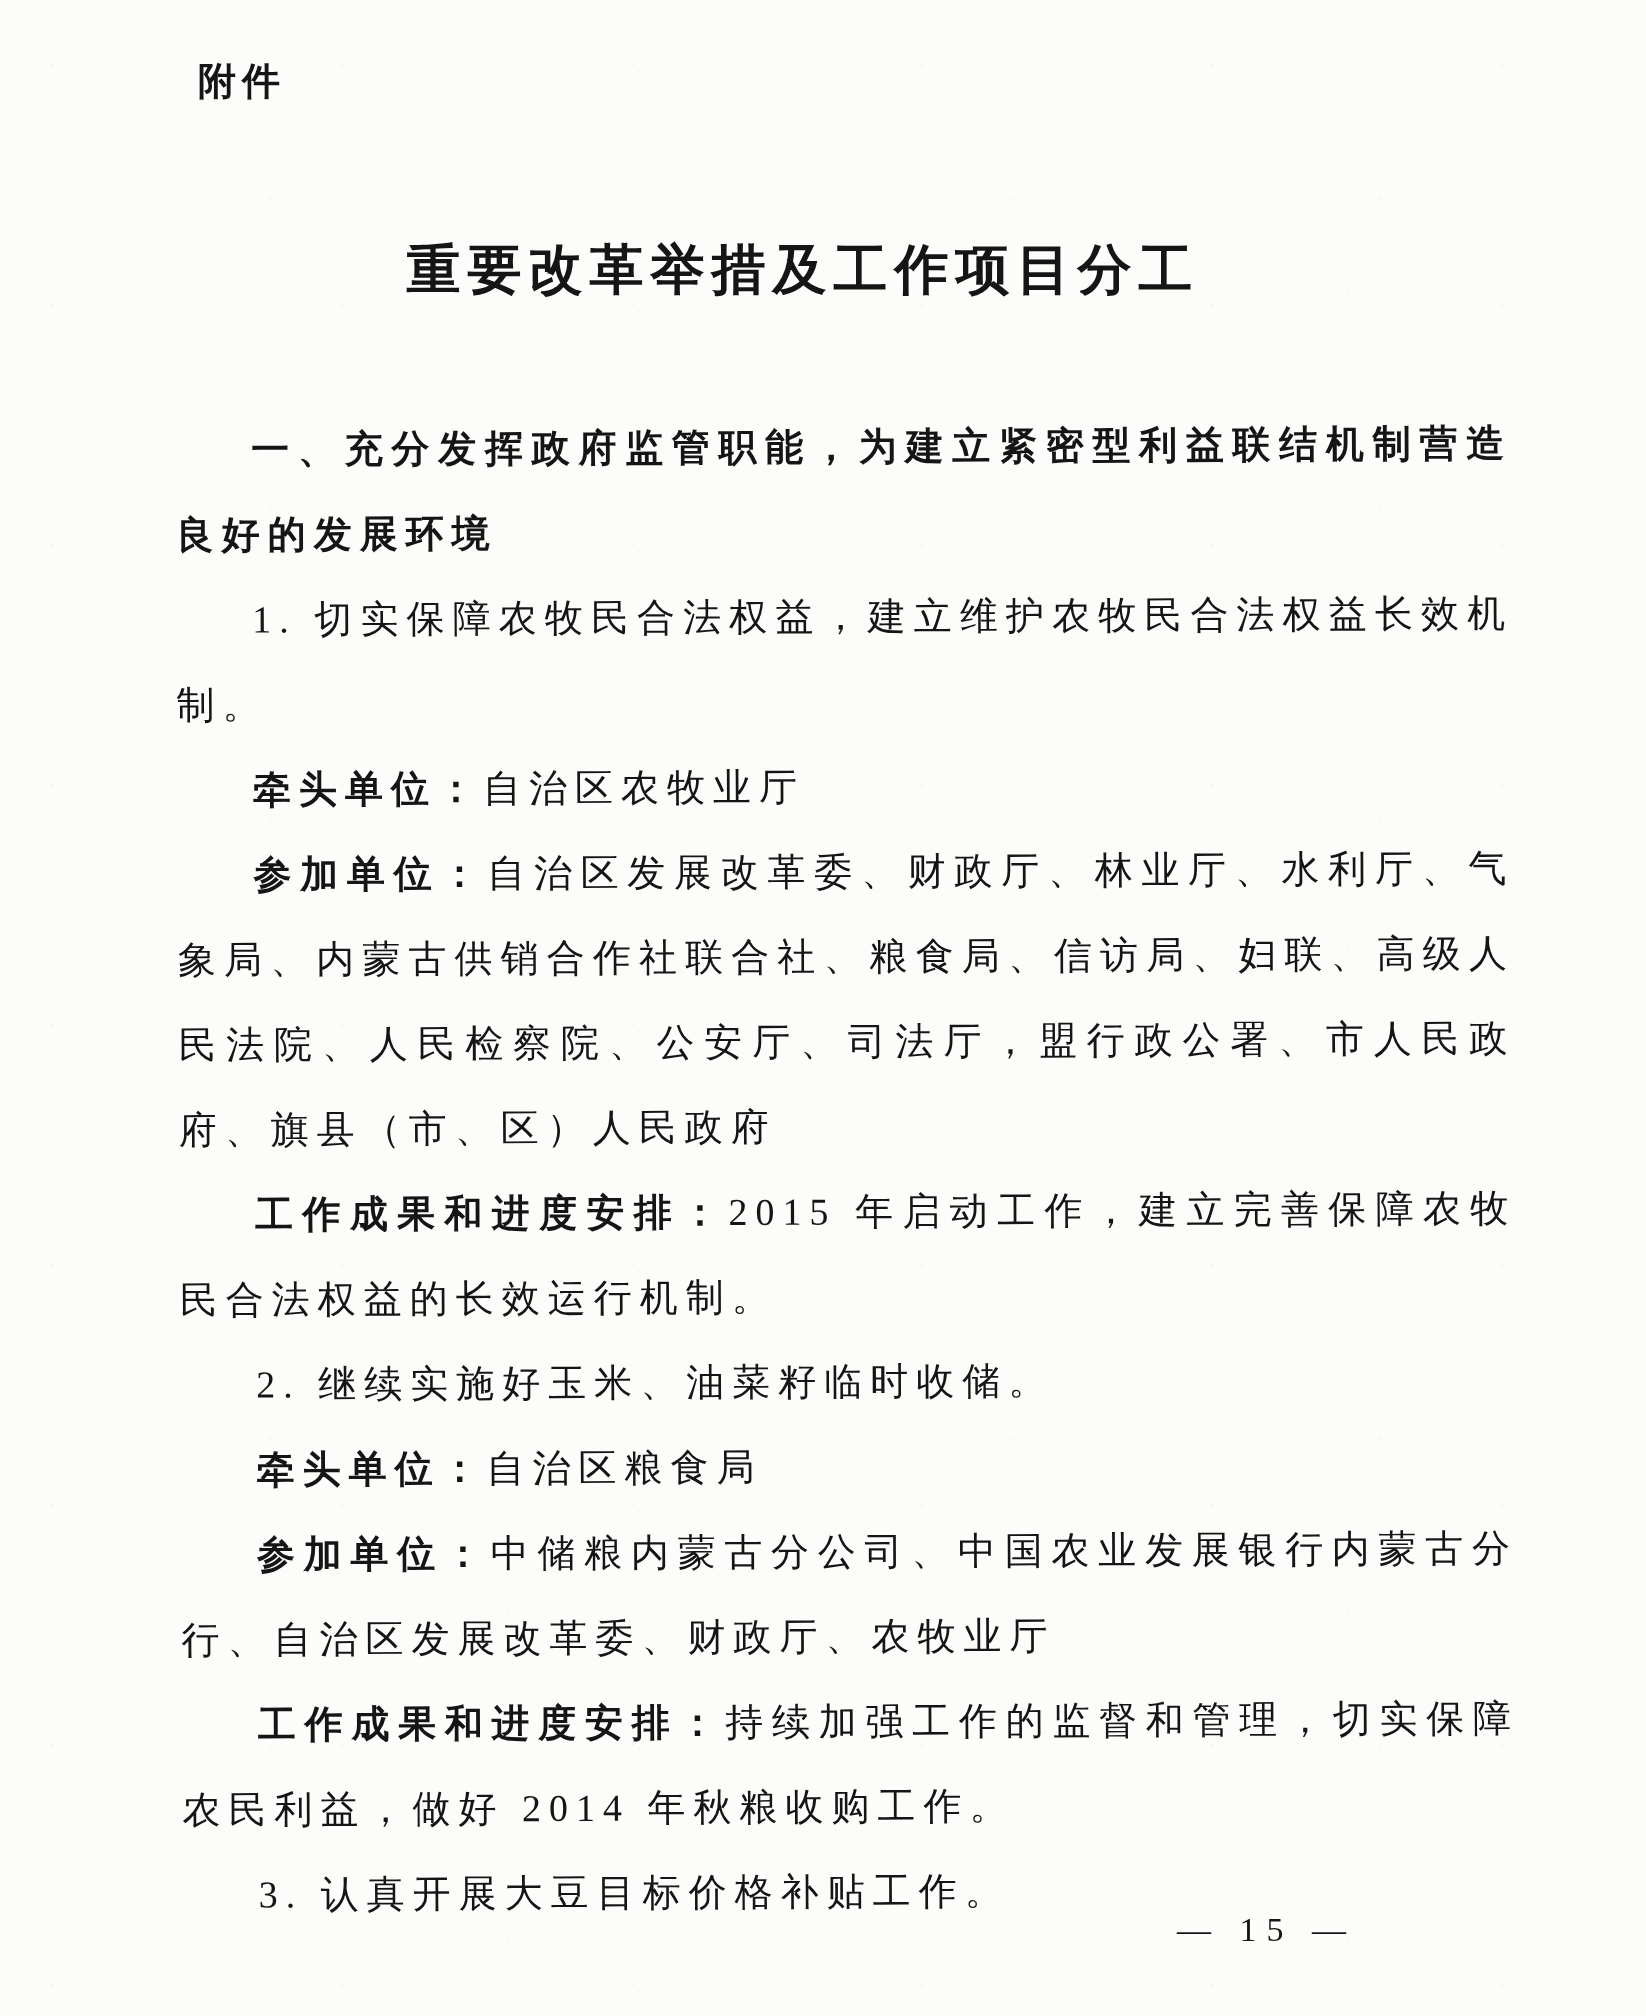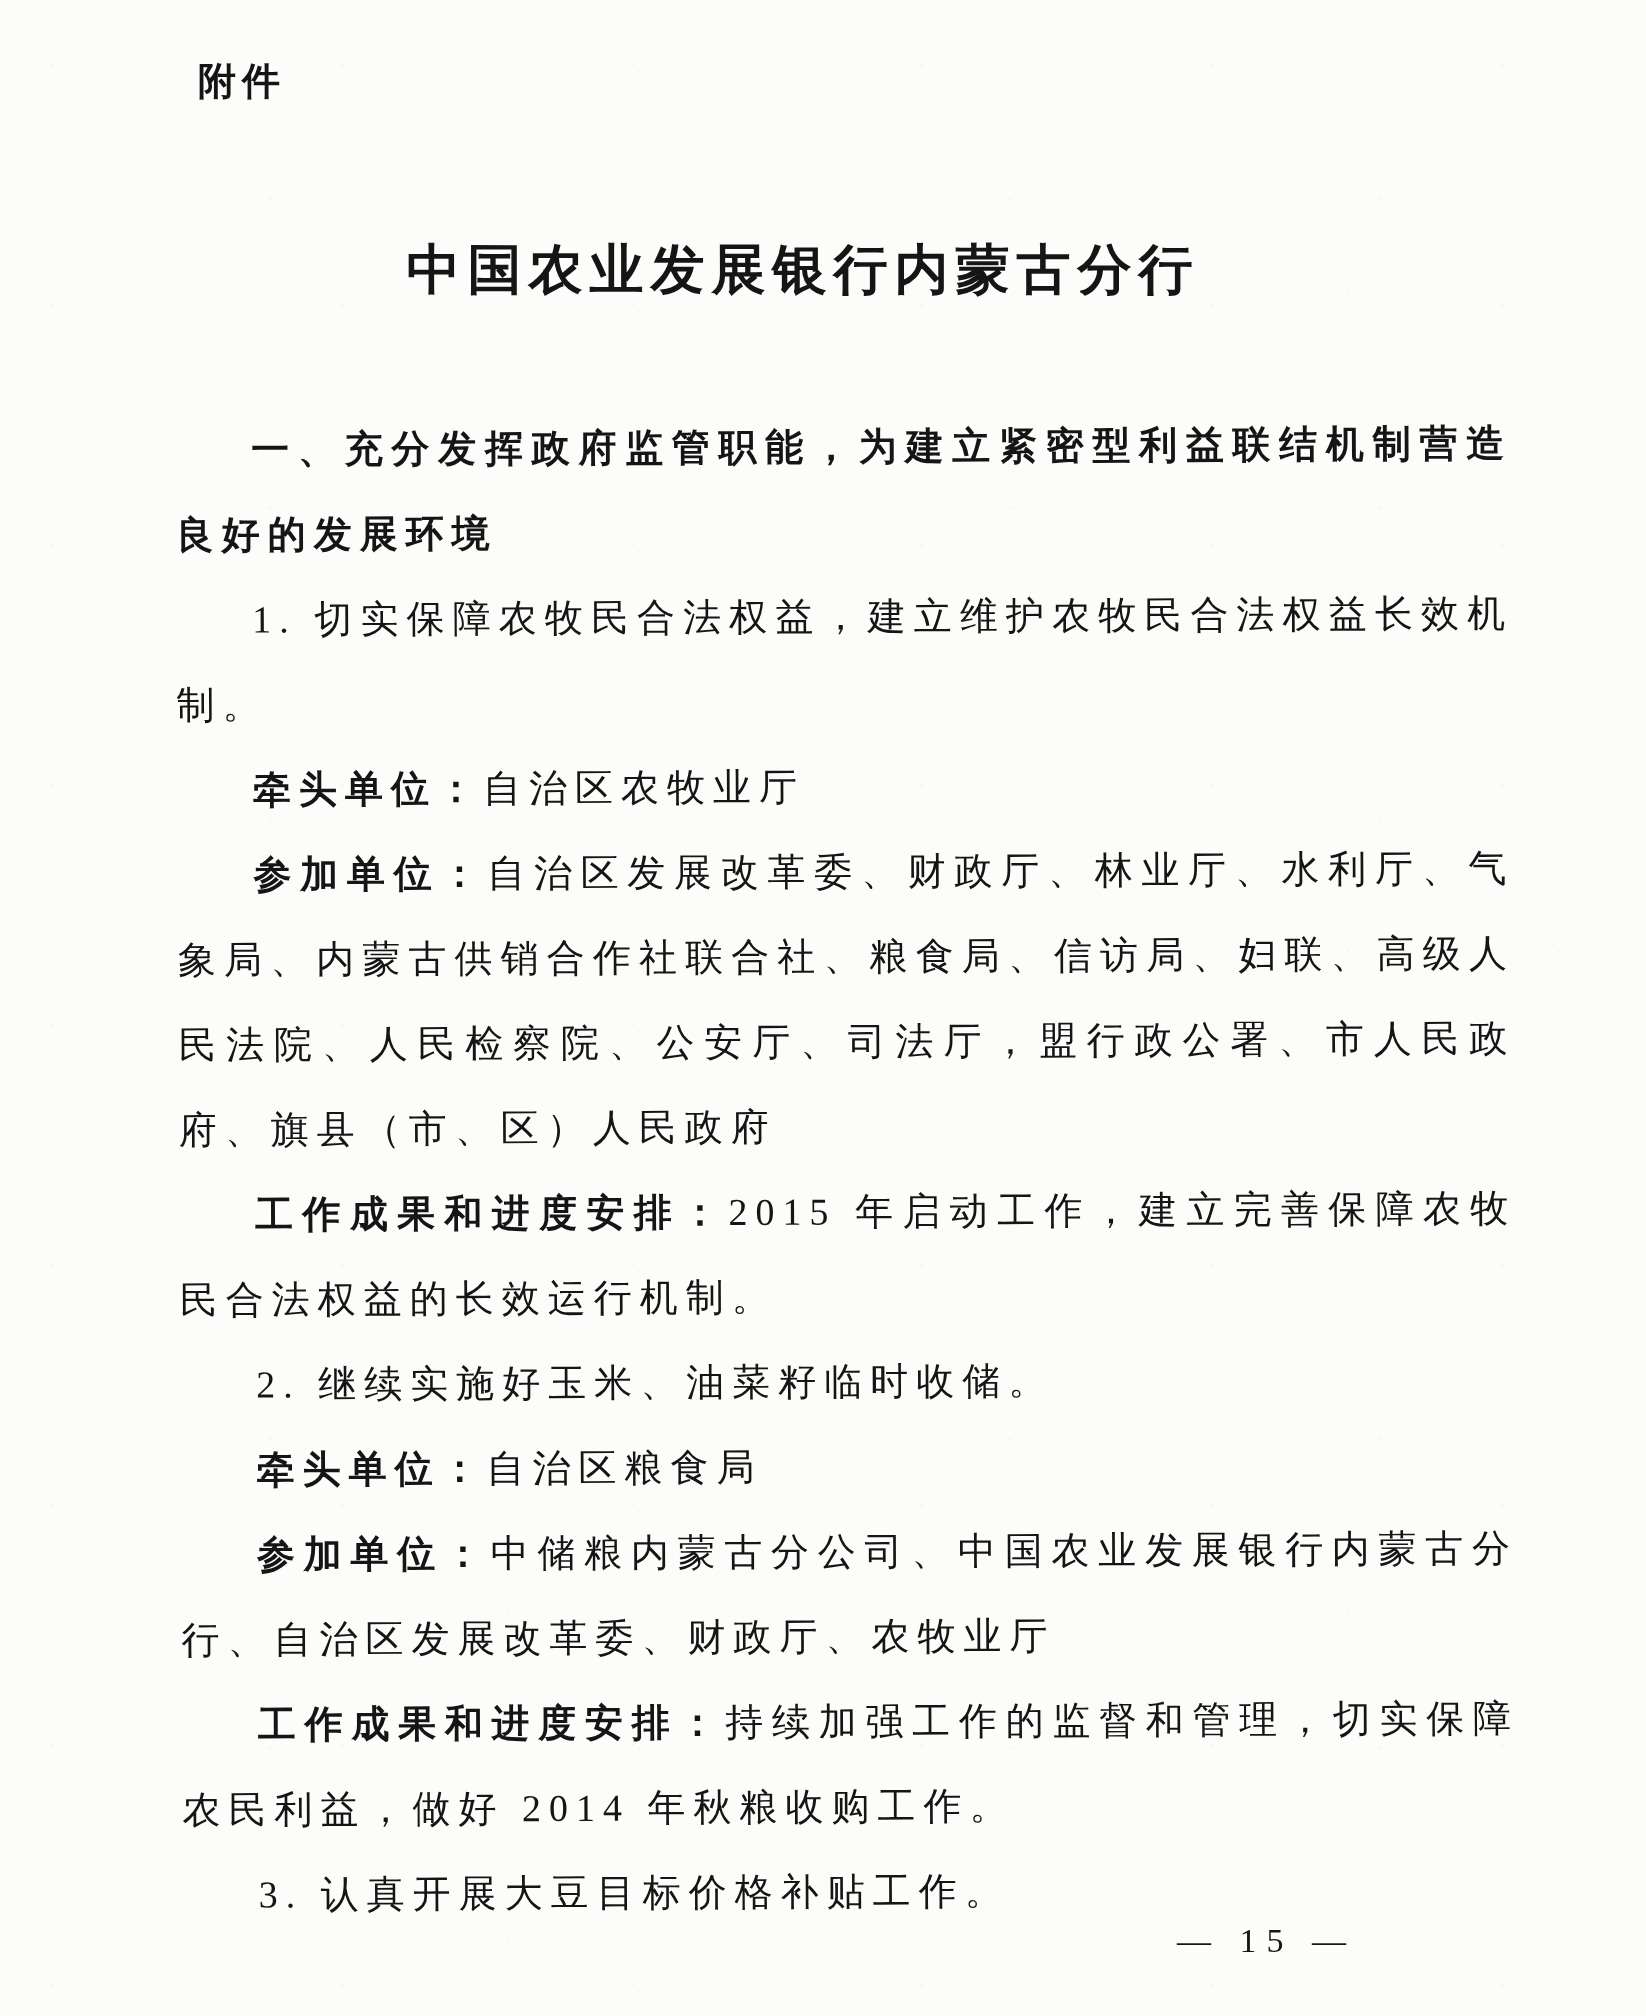--- a/index.html
+++ b/index.html
@@ -62,33 +62,33 @@
   }
   .indent {
     text-indent: 2em;
   }
   .bold {
     font-weight: 700;
   }
   .footer {
     position: absolute;
     right: 290px;
-    bottom: 56px;
+    bottom: 67px;
     font-size: 34px;
     letter-spacing: 10px;
   }
 </style>
 </head>
 <body>
 
 <div class="page">
 
   <div class="attachment">附件</div>
 
-  <h1 class="title">中国农业发展银行内蒙古分行</h1>
+  <h1 class="title">重要改革举措及工作项目分工</h1>
 
   <div class="body">
 
     <p class="para bold indent">一、充分发挥政府监管职能，为建立紧密型利益联结机制营造良好的发展环境</p>
 
     <p class="para indent">1. 切实保障农牧民合法权益，建立维护农牧民合法权益长效机制。</p>
 
     <p class="para indent"><span class="bold">牵头单位：</span><span>自治区农牧业厅</span></p>
 
     <p class="para indent"><span class="bold">参加单位：</span><span>自治区发展改革委、财政厅、林业厅、水利厅、气象局、内蒙古供销合作社联合社、粮食局、信访局、妇联、高级人民法院、人民检察院、公安厅、司法厅，盟行政公署、市人民政府、旗县（市、区）人民政府</span></p>

